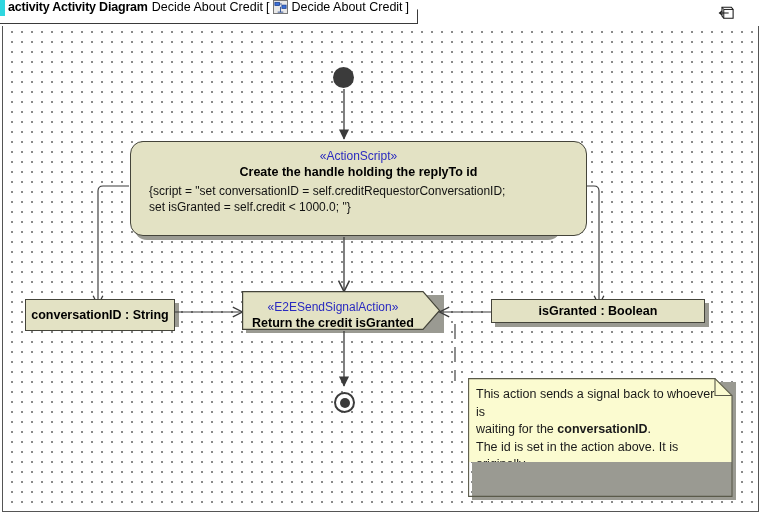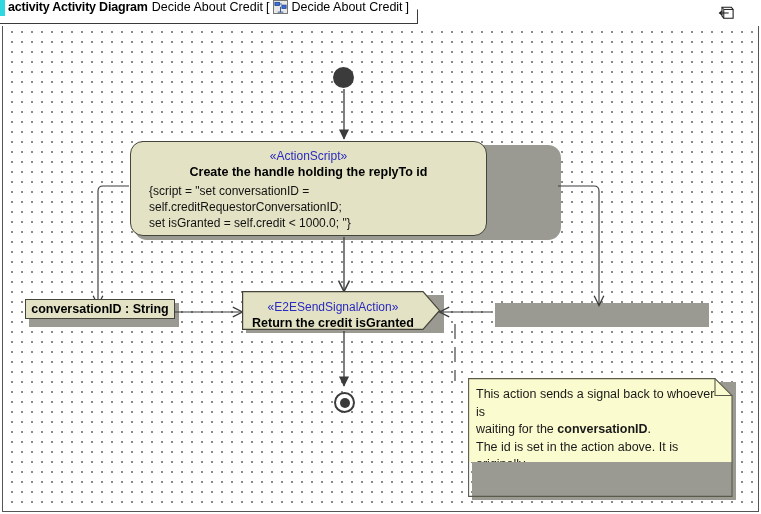--- a/index.html
+++ b/index.html
@@ -262,21 +262,21 @@
     <line x1="491" y1="312" x2="440" y2="312" stroke="#3b3b3b" stroke-width="1.15" marker-end="url(#arrowOpen)"></line>
 
     <line x1="344" y1="331" x2="344" y2="386" stroke="#3b3b3b" stroke-width="1.3" marker-end="url(#arrowFilled)"></line>
 
     <path d="M455,324 L455,339 M455,347 L455,362 M455,370 L455,381" stroke="#3b3b3b" stroke-width="1.15" fill="none"></path>
   </svg>
 
   <div id="initial-node" style="left:333px; top:67px;"></div>
 
   <div class="node-shadow" style="left:134px; top:145px; width:427px; height:95px; border-radius:13px;"></div>
-  <div class="actbox" id="action-node" style="left:130px; top:141px; width:357px; height:95px;">
+  <div class="actbox" id="action-node" style="left:130px; top:141px; width:457px; height:95px;">
     <div class="stereo" style="padding-top:7px;">«ActionScript»</div>
     <div class="nodetitle">Create the handle holding the replyTo id</div>
     <div class="script">{script = "set conversationID = self.creditRequestorConversationID;
 set isGranted = self.credit &lt; 1000.0; "}</div>
   </div>
 
   <div class="node-shadow" style="left:246px; top:295px; width:198px; height:38px;"></div>
   <div class="signalnode" id="signal-node" style="left:242px; top:291px; width:198px; height:38px;">
     <div class="signal-inner">
       <div class="stereo" style="padding-right:16px;">«E2ESendSignalAction»</div>
@@ -286,25 +286,28 @@
   <svg class="signalnode-border" style="left:242px; top:291px;" width="199" height="39">
     <polygon points="0.6,0.6 181,0.6 197.6,19.5 181,38.4 0.6,38.4" fill="none" stroke="#44443a" stroke-width="1.2"></polygon>
   </svg>
   <svg id="signal-icon" viewBox="0 0 20 18">
     <path d="M5.5,2.5 L16,2.5 L18,5 L18,15 L7.5,15 L5.5,12.5 z" fill="none" stroke="#1a1a1a" stroke-width="1.2"></path>
     <path d="M5.5,2.5 L7.5,5 L18,5 M7.5,5 L7.5,15" fill="none" stroke="#1a1a1a" stroke-width="1.1"></path>
     <path d="M13,9 L3,9 M5.6,6.6 L2.6,9 L5.6,11.4" fill="none" stroke="#1a1a1a" stroke-width="1.2"></path>
   </svg>
 
   <div class="node-shadow" style="left:29px; top:303px; width:150px; height:24px;"></div>
-  <div class="objnode" style="left:25px; top:299px; width:150px; height:20px;">
+  <div class="objnode" style="left:25px; top:299px; width:150px; height:32px;">
     <span>conversationID : String</span>
   </div>
 
   <div class="node-shadow" style="left:495px; top:303px; width:214px; height:24px;"></div>
+  <div class="objnode" style="left:491px; top:299px; width:214px; height:24px;">
+    <span>isGranted : Boolean</span>
+  </div>
 
   <div id="final-node" style="left:334px; top:392px;"></div>
 
   <div id="note-shadow" style="left:472px; top:382px; width:264px; height:118px;"></div>
   <div id="note" style="left:468px; top:378px; width:264px; height:84px;">
     <div id="note-text">
       <div>
         <span>This action sends a signal back to whoever is</span>
       </div>
       <div>

